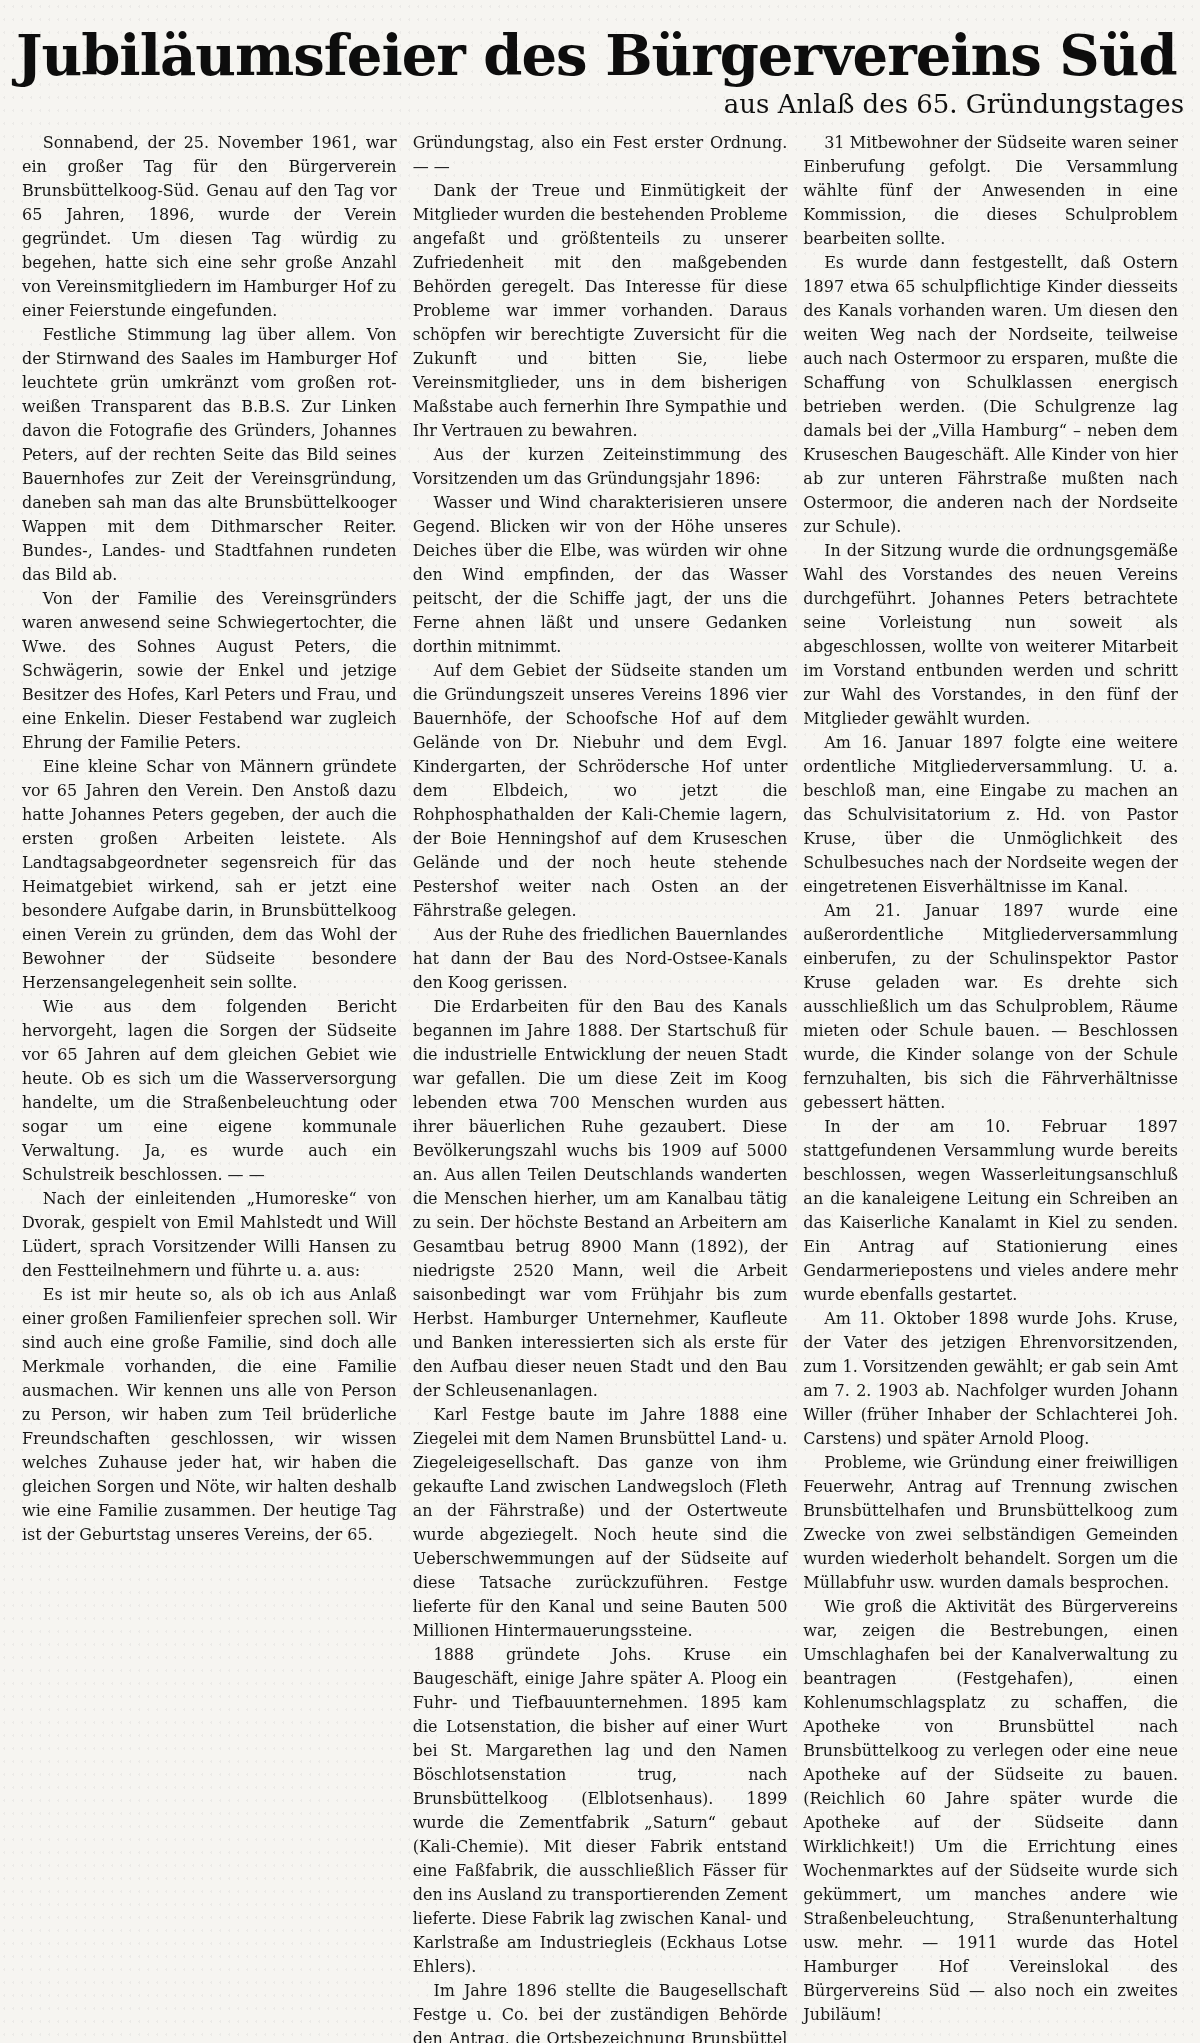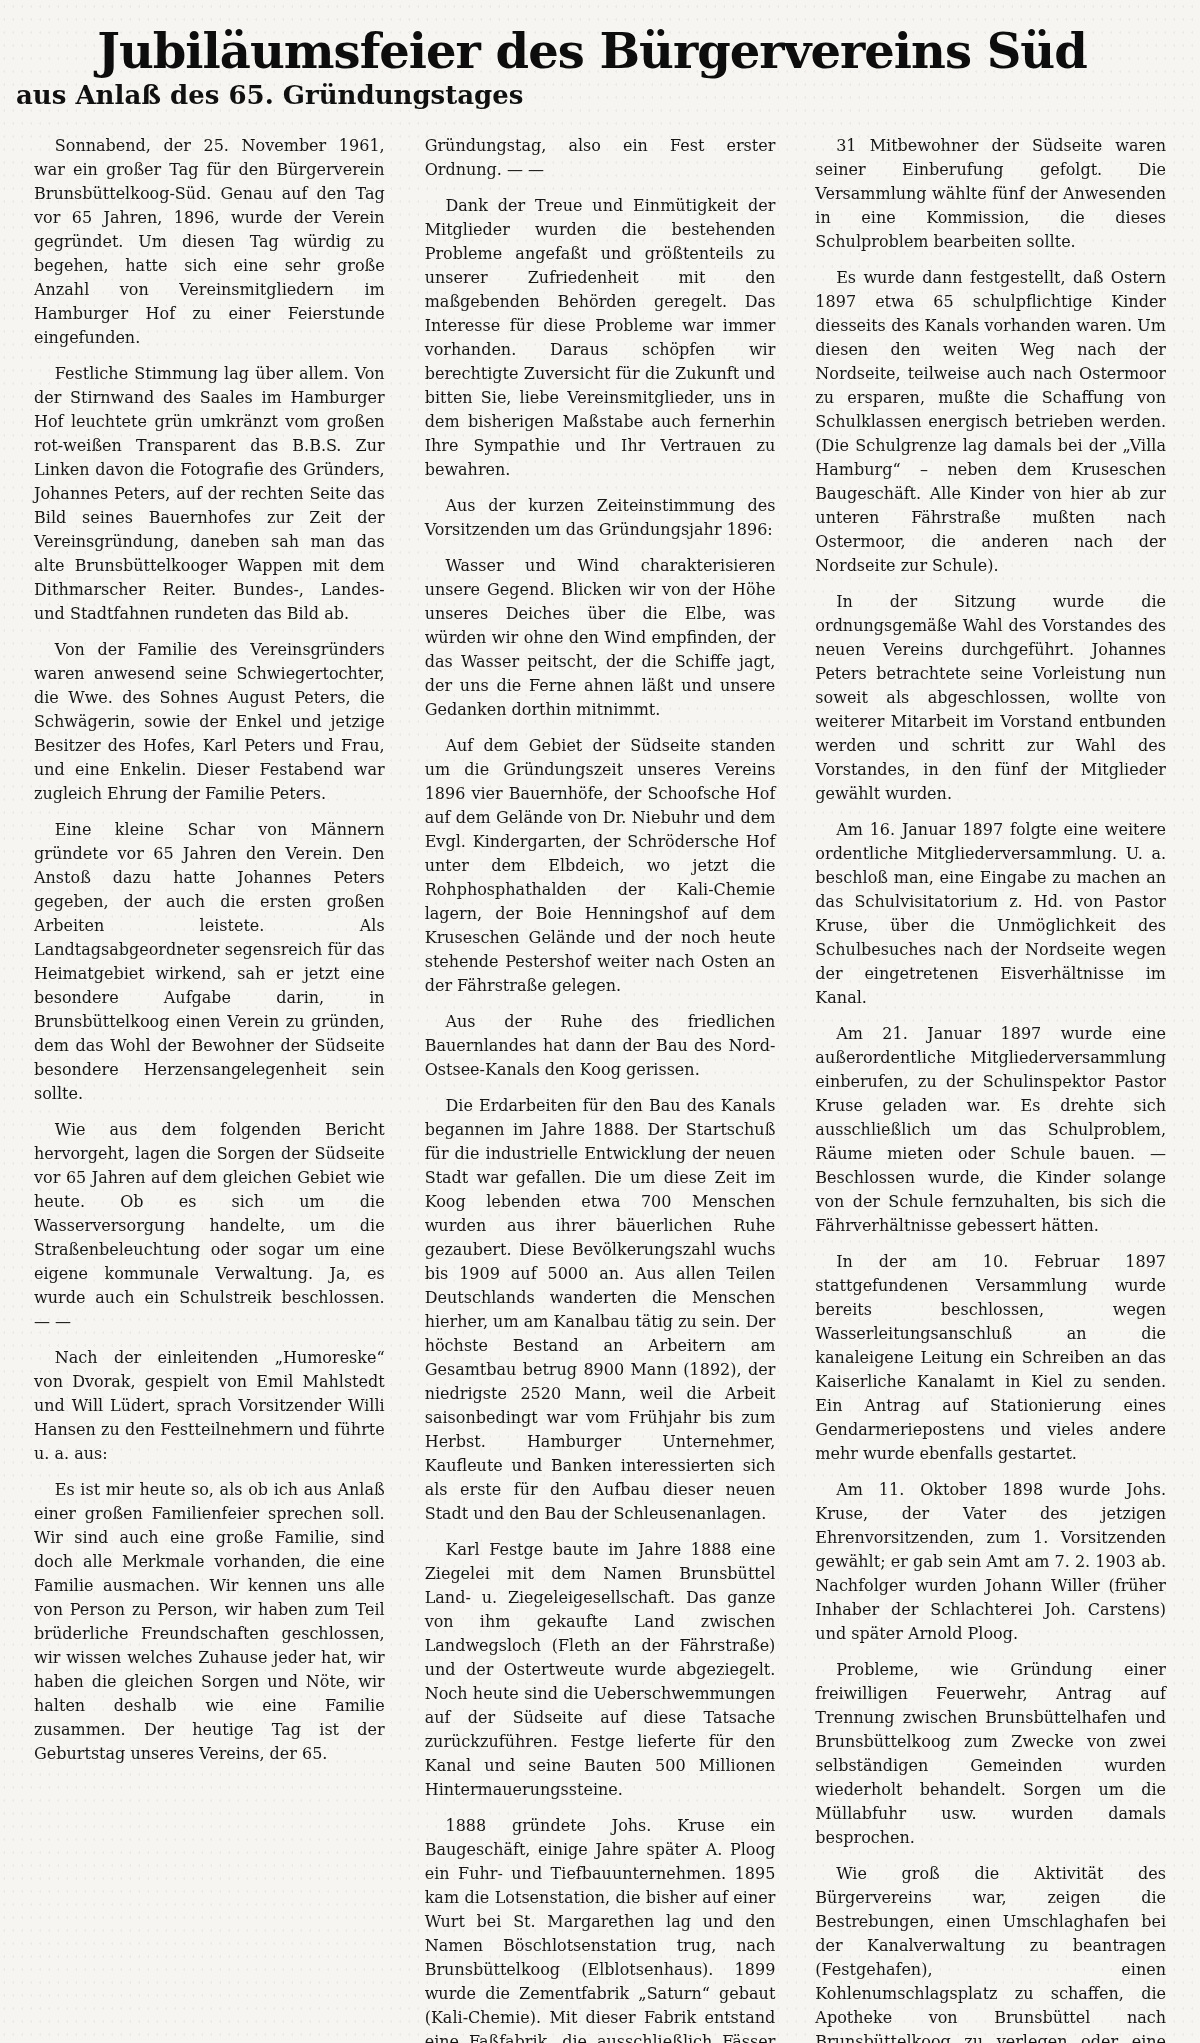--- a/index.html
+++ b/index.html
@@ -12,49 +12,49 @@
     box-sizing:border-box;
     background:#f6f5f1;
     background-image:radial-gradient(rgba(0,0,0,0.045) 1px, transparent 1px);
     background-size:9px 13px;
     color:#141414;
     font-family:"DejaVu Serif", serif;
     padding:16px 16px 24px 16px;
   }
   .headline{
     margin:10px 16px 0 0;
-    font-size:48px;
+    font-size:56px;
     font-weight:bold;
     line-height:1.05;
     letter-spacing:-1px;
     text-align:center;
     white-space:nowrap;
     color:#0d0d0d;
   }
   .subtitle{
     margin:4px 0 12px 0;
     font-size:26px;
-    font-weight:bold;
-    text-align:left;
+    font-weight:normal;
+    text-align:right;
     color:#101010;
   }
   .cols{
     display:flex;
     gap:16px;
     padding:0 6px;
     align-items:flex-start;
   }
   .col{
     flex:1 1 0;
     font-size:16px;
     line-height:1.5;
     text-align:justify;
     color:#161616;
   }
-  p.para{margin:12px;text-indent:1.3em;}
+  p.para{margin:0;text-indent:1.3em;}
   p.para.noindent{text-indent:0;}
   p.para.bold{font-weight:normal;}
   .seg-bold{font-weight:normal;}
 </style>
 </head>
 <body>
 
 <div class="page">
   <h1 class="headline">Jubiläumsfeier des Bürgervereins Süd</h1>
   <div class="subtitle">aus Anlaß des 65. Gründungstages</div>

